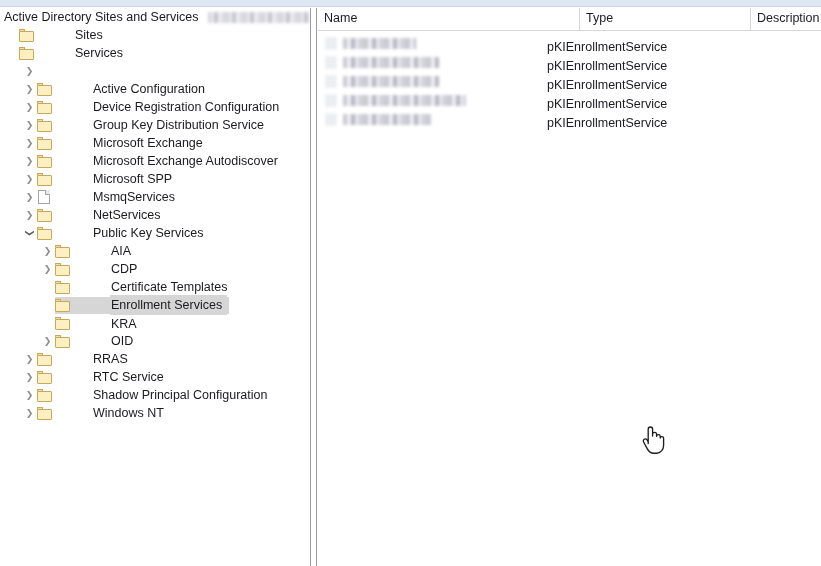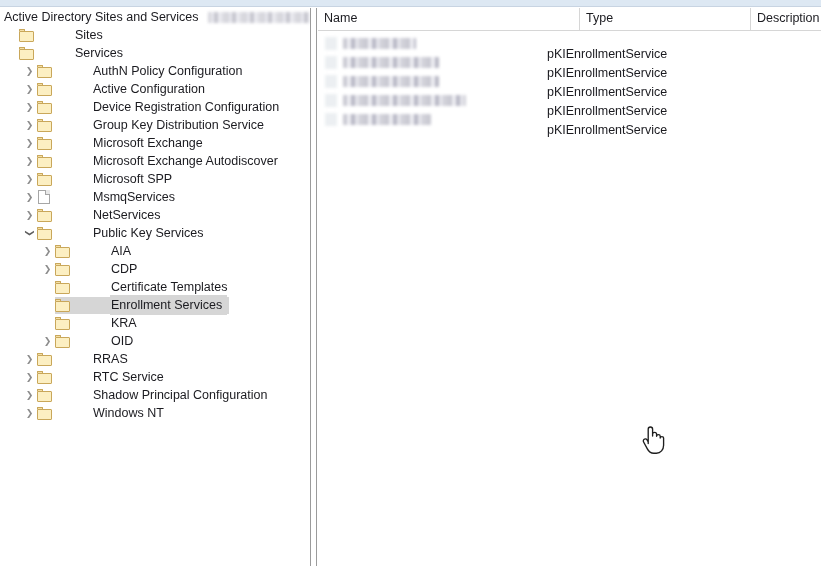--- a/index.html
+++ b/index.html
@@ -197,21 +197,21 @@
     position: relative;
     padding-top: 3px;
   }
   .list-row {
     position: relative;
     height: 19px;
     cursor: default;
   }
   .cell {
     position: absolute;
-    top: 11px;
+    top: 4px;
     height: 19px;
     line-height: 19px;
     font-size: 12.5px;
     color: #1b1b20;
     white-space: nowrap;
     overflow: hidden;
   }
   .cell-type  { left: 229px; width: 195px; }
   .cell-desc  { left: 432px; width: 70px; }
 
@@ -265,24 +265,20 @@
       </div>
       <div class="tree-row" style="padding-left: 4px;">
         <span class="expander none"></span>
         <span class="sel-wrap">
           <span class="icon-folder"></span>
           <span class="tree-label">Services</span>
         </span>
       </div>
       <div class="tree-row" style="padding-left: 22px;">
         <span class="expander " style="transform: none; font-weight: 600;">❯</span>
-        <span class="sel-wrap">
-          <span class="icon-folder"></span>
-          <span class="tree-label">AuthN Policy Configuration</span>
-        </span>
       </div>
       <div class="tree-row" style="padding-left: 22px;">
         <span class="expander " style="transform: none; font-weight: 600;">❯</span>
         <span class="sel-wrap">
           <span class="icon-folder"></span>
           <span class="tree-label">Active Configuration</span>
         </span>
       </div>
       <div class="tree-row" style="padding-left: 22px;">
         <span class="expander " style="transform: none; font-weight: 600;">❯</span>
@@ -361,21 +357,21 @@
           <span class="tree-label">Certificate Templates</span>
         </span>
       </div>
       <div class="tree-row selected" style="padding-left: 40px;">
         <span class="expander none"></span>
         <span class="sel-wrap">
           <span class="icon-folder"></span>
           <span class="tree-label">Enrollment Services</span>
         </span>
       </div>
-      <div class="tree-row" style="padding-left: 40px;">
+      <div class="tree-row" style="padding-left: 40px; align-items: flex-end;">
         <span class="expander none"></span>
         <span class="sel-wrap">
           <span class="icon-folder"></span>
           <span class="tree-label">KRA</span>
         </span>
       </div>
       <div class="tree-row" style="padding-left: 40px;">
         <span class="expander " style="transform: none; font-weight: 600;">❯</span>
         <span class="sel-wrap">
           <span class="icon-folder"></span>

